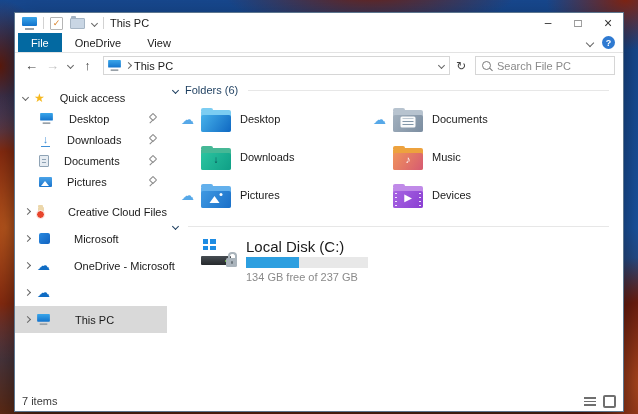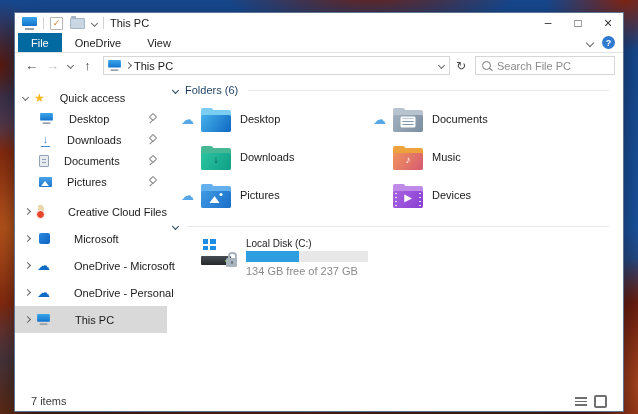--- a/index.html
+++ b/index.html
@@ -134,26 +134,26 @@
     background-image:linear-gradient(90deg,transparent 0 5.5px,#fff 5.5px 7.5px,transparent 7.5px),
                      linear-gradient(180deg,transparent 0 4.5px,#fff 4.5px 6.5px,transparent 6.5px);}
   .drive-body{position:absolute;left:0;bottom:3px;width:30px;height:9px;border-radius:1px;
     background:linear-gradient(180deg,#474d53,#26292c);}
   .drive-body::after{content:"";position:absolute;right:4px;top:3.5px;width:2px;height:2px;border-radius:50%;background:#7ad04a;}
   .lock{position:absolute;right:0;bottom:1px;width:11px;height:9px;background:#aab4bc;border-radius:1.5px;}
   .lock::before{content:"";position:absolute;top:-6px;left:2px;width:5px;height:6px;
     border:2px solid #aab4bc;border-bottom:none;border-radius:4px 4px 0 0;}
   .lock::after{content:"";position:absolute;left:4.5px;top:3px;width:2px;height:3px;background:#6d777e;border-radius:1px;}
   .drive-info{margin-left:9px;}
-  .drive-label{font-size:10px;color:#1a1a1a;}
+  .drive-label{font-size:15px;color:#1a1a1a;}
   .pbar{width:122px;height:11px;background:#e8e8e8;margin-top:2px;}
   .pfill{height:100%;background:#2d9fe0;}
   .drive-free{font-size:11px;color:#8a8a8a;margin-top:3px;}
   
-  .statusbar{height:20px;flex:none;display:flex;align-items:center;padding:0 16px;justify-content:space-between;}
+  .statusbar{height:20px;flex:none;display:flex;align-items:center;padding:0 7px;justify-content:space-between;}
   .status-left{font-size:11px;color:#3a3a3a;}
   .view-toggles{display:flex;align-items:center;gap:7px;}
   .vt-list{width:12px;height:9px;background:repeating-linear-gradient(180deg,#6f6f6f 0 1.5px,transparent 1.5px 3.6px);}
   .vt-thumb{width:9px;height:9px;border:2px solid #6f6f6f;border-radius:2px;background:#fff;}
 </style>
 </head>
 <body>
 
 <div class="window">
 
@@ -248,21 +248,20 @@
         <span class="lbl">Microsoft</span>
       </div>
       <div class="side-root">
         <span class="cv right tiny"></span>
         <span class="i-cloud" style="margin-left:7px;">☁</span>
         <span class="lbl">OneDrive - Microsoft</span>
       </div>
       <div class="side-root">
         <span class="cv right tiny"></span>
         <span class="i-cloud" style="margin-left:7px;">☁</span>
-        <span class="lbl">OneDrive - Personal</span>
       </div>
       <div class="side-root selected">
         <span class="cv right tiny"></span>
         <span class="i-monitor sm" style="margin-left:6px;"></span>
         <span class="lbl">This PC</span>
       </div>
     </div>
 
     <div class="main">
 

